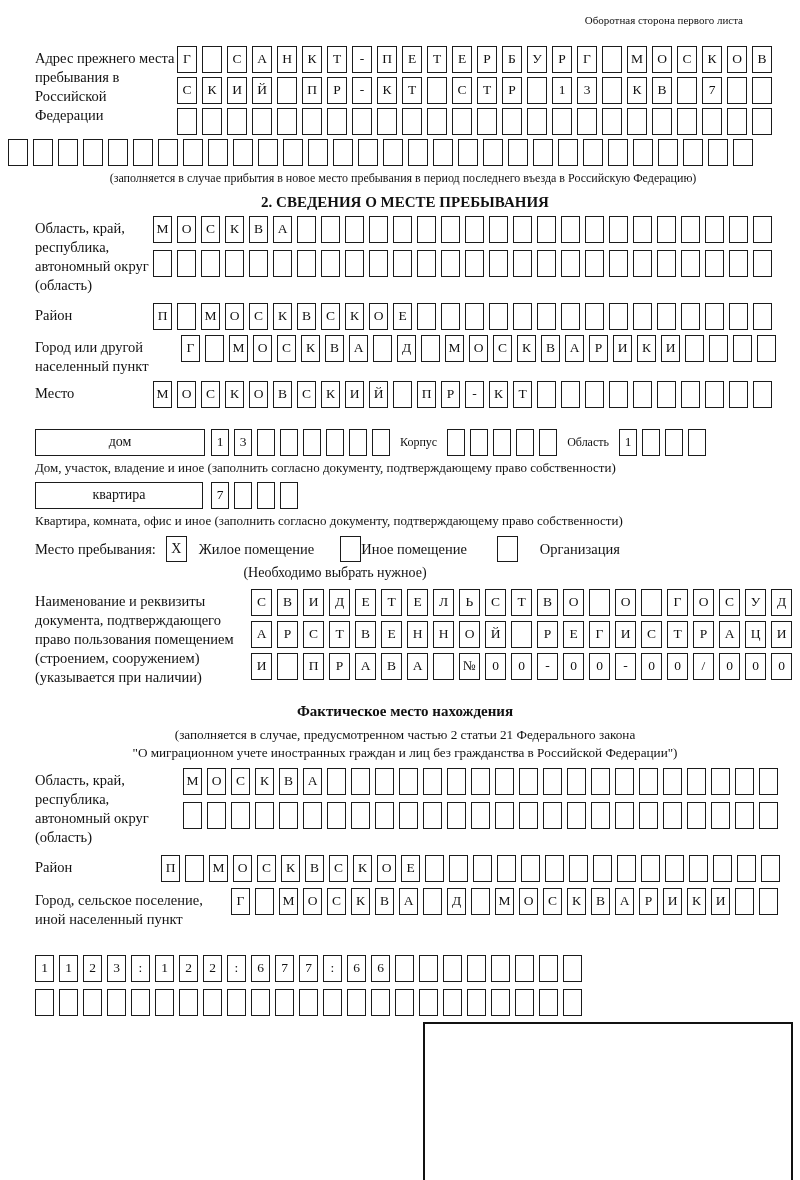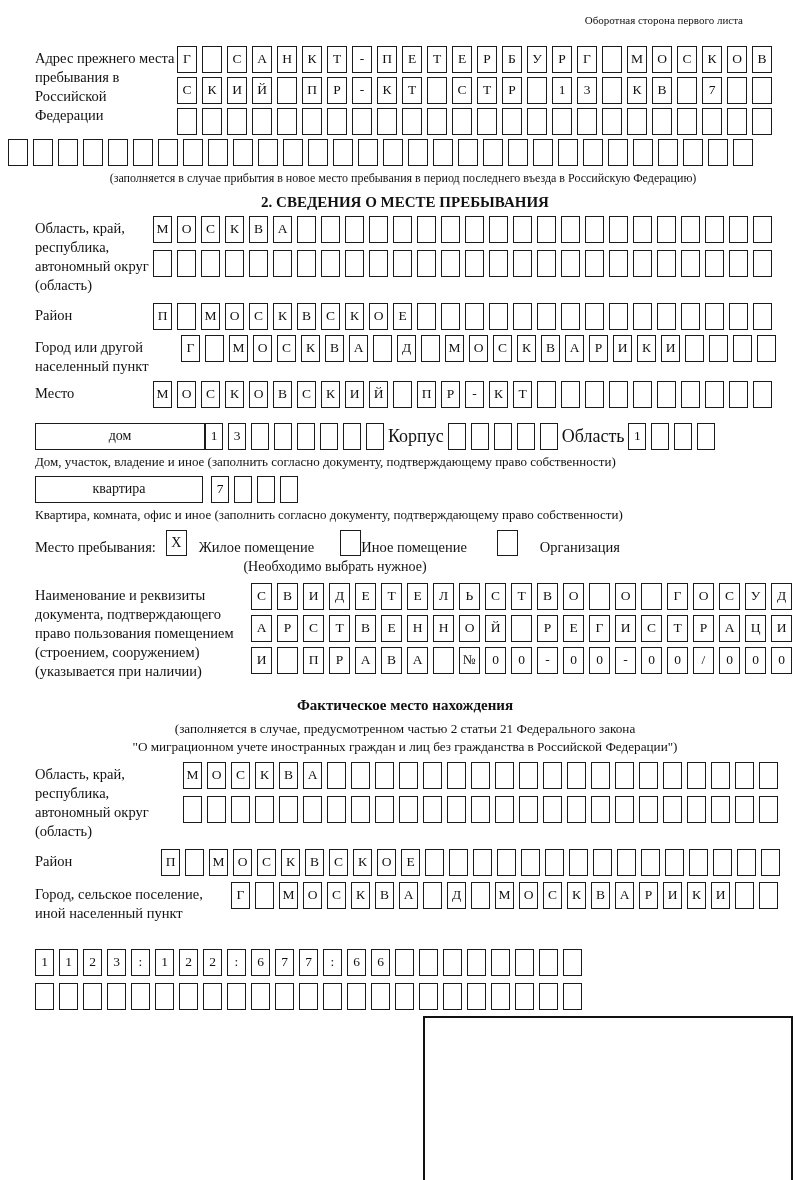--- a/index.html
+++ b/index.html
@@ -22,26 +22,26 @@
   .w19 .cell{ width:19px; }
   .w21 .cell{ width:21px; }
   .w18 .cell{ width:18px; }
   .caption{ font-size:12px; line-height:16px; }
   .caption.center{ text-align:center; }
   .title{ font-size:15px; font-weight:bold; text-align:center; width:740px; }
   .boxlabel{
     flex:none; box-sizing:border-box; height:27px; border:1.5px solid #1b1b1b;
     text-align:center; font-size:14px; line-height:24px;
   }
-  .inlinelabel{ font-size:18px; line-height:27px; flex:none; }
+  .inlinelabel{ font-size:12px; line-height:27px; flex:none; }
   .chk{
     flex:none; box-sizing:border-box; width:21px; height:26px; border:1.5px solid #1b1b1b;
     text-align:center; font-size:14px; line-height:23px;
   }
-  .stay{ display:flex; align-items:flex-end; font-size:14.5px; }
+  .stay{ display:flex; align-items:center; font-size:14.5px; }
   .stampwrap{ margin-left:352px; width:414px; }
   .stampbox{ box-sizing:border-box; margin-left:36px; width:370px; height:172px; border:2px solid #111; }
 </style>
 </head>
 <body>
 
 <div class="note">Оборотная сторона первого листа</div>
 
 <div class="field" style="margin-top:20px">
   <div class="flabel" style="width:142px">Адрес прежнего места пребывания в Российской Федерации</div>
@@ -312,21 +312,21 @@
       <div class="cell"></div>
       <div class="cell"></div>
       <div class="cell"></div>
       <div class="cell"></div>
       <div class="cell"></div>
       <div class="cell"></div>
       <div class="cell"></div>
     </div>
 </div>
 
-<div style="display:flex;gap:0;margin-top:15px;align-items:center">
+<div style="display:flex;gap:6px;margin-top:21px;align-items:center">
   <div class="boxlabel" style="width:170px">дом</div>
   <div class="cellrow w18">
       <div class="cell">1</div>
       <div class="cell">3</div>
       <div class="cell"></div>
       <div class="cell"></div>
       <div class="cell"></div>
       <div class="cell"></div>
       <div class="cell"></div>
       <div class="cell"></div>

